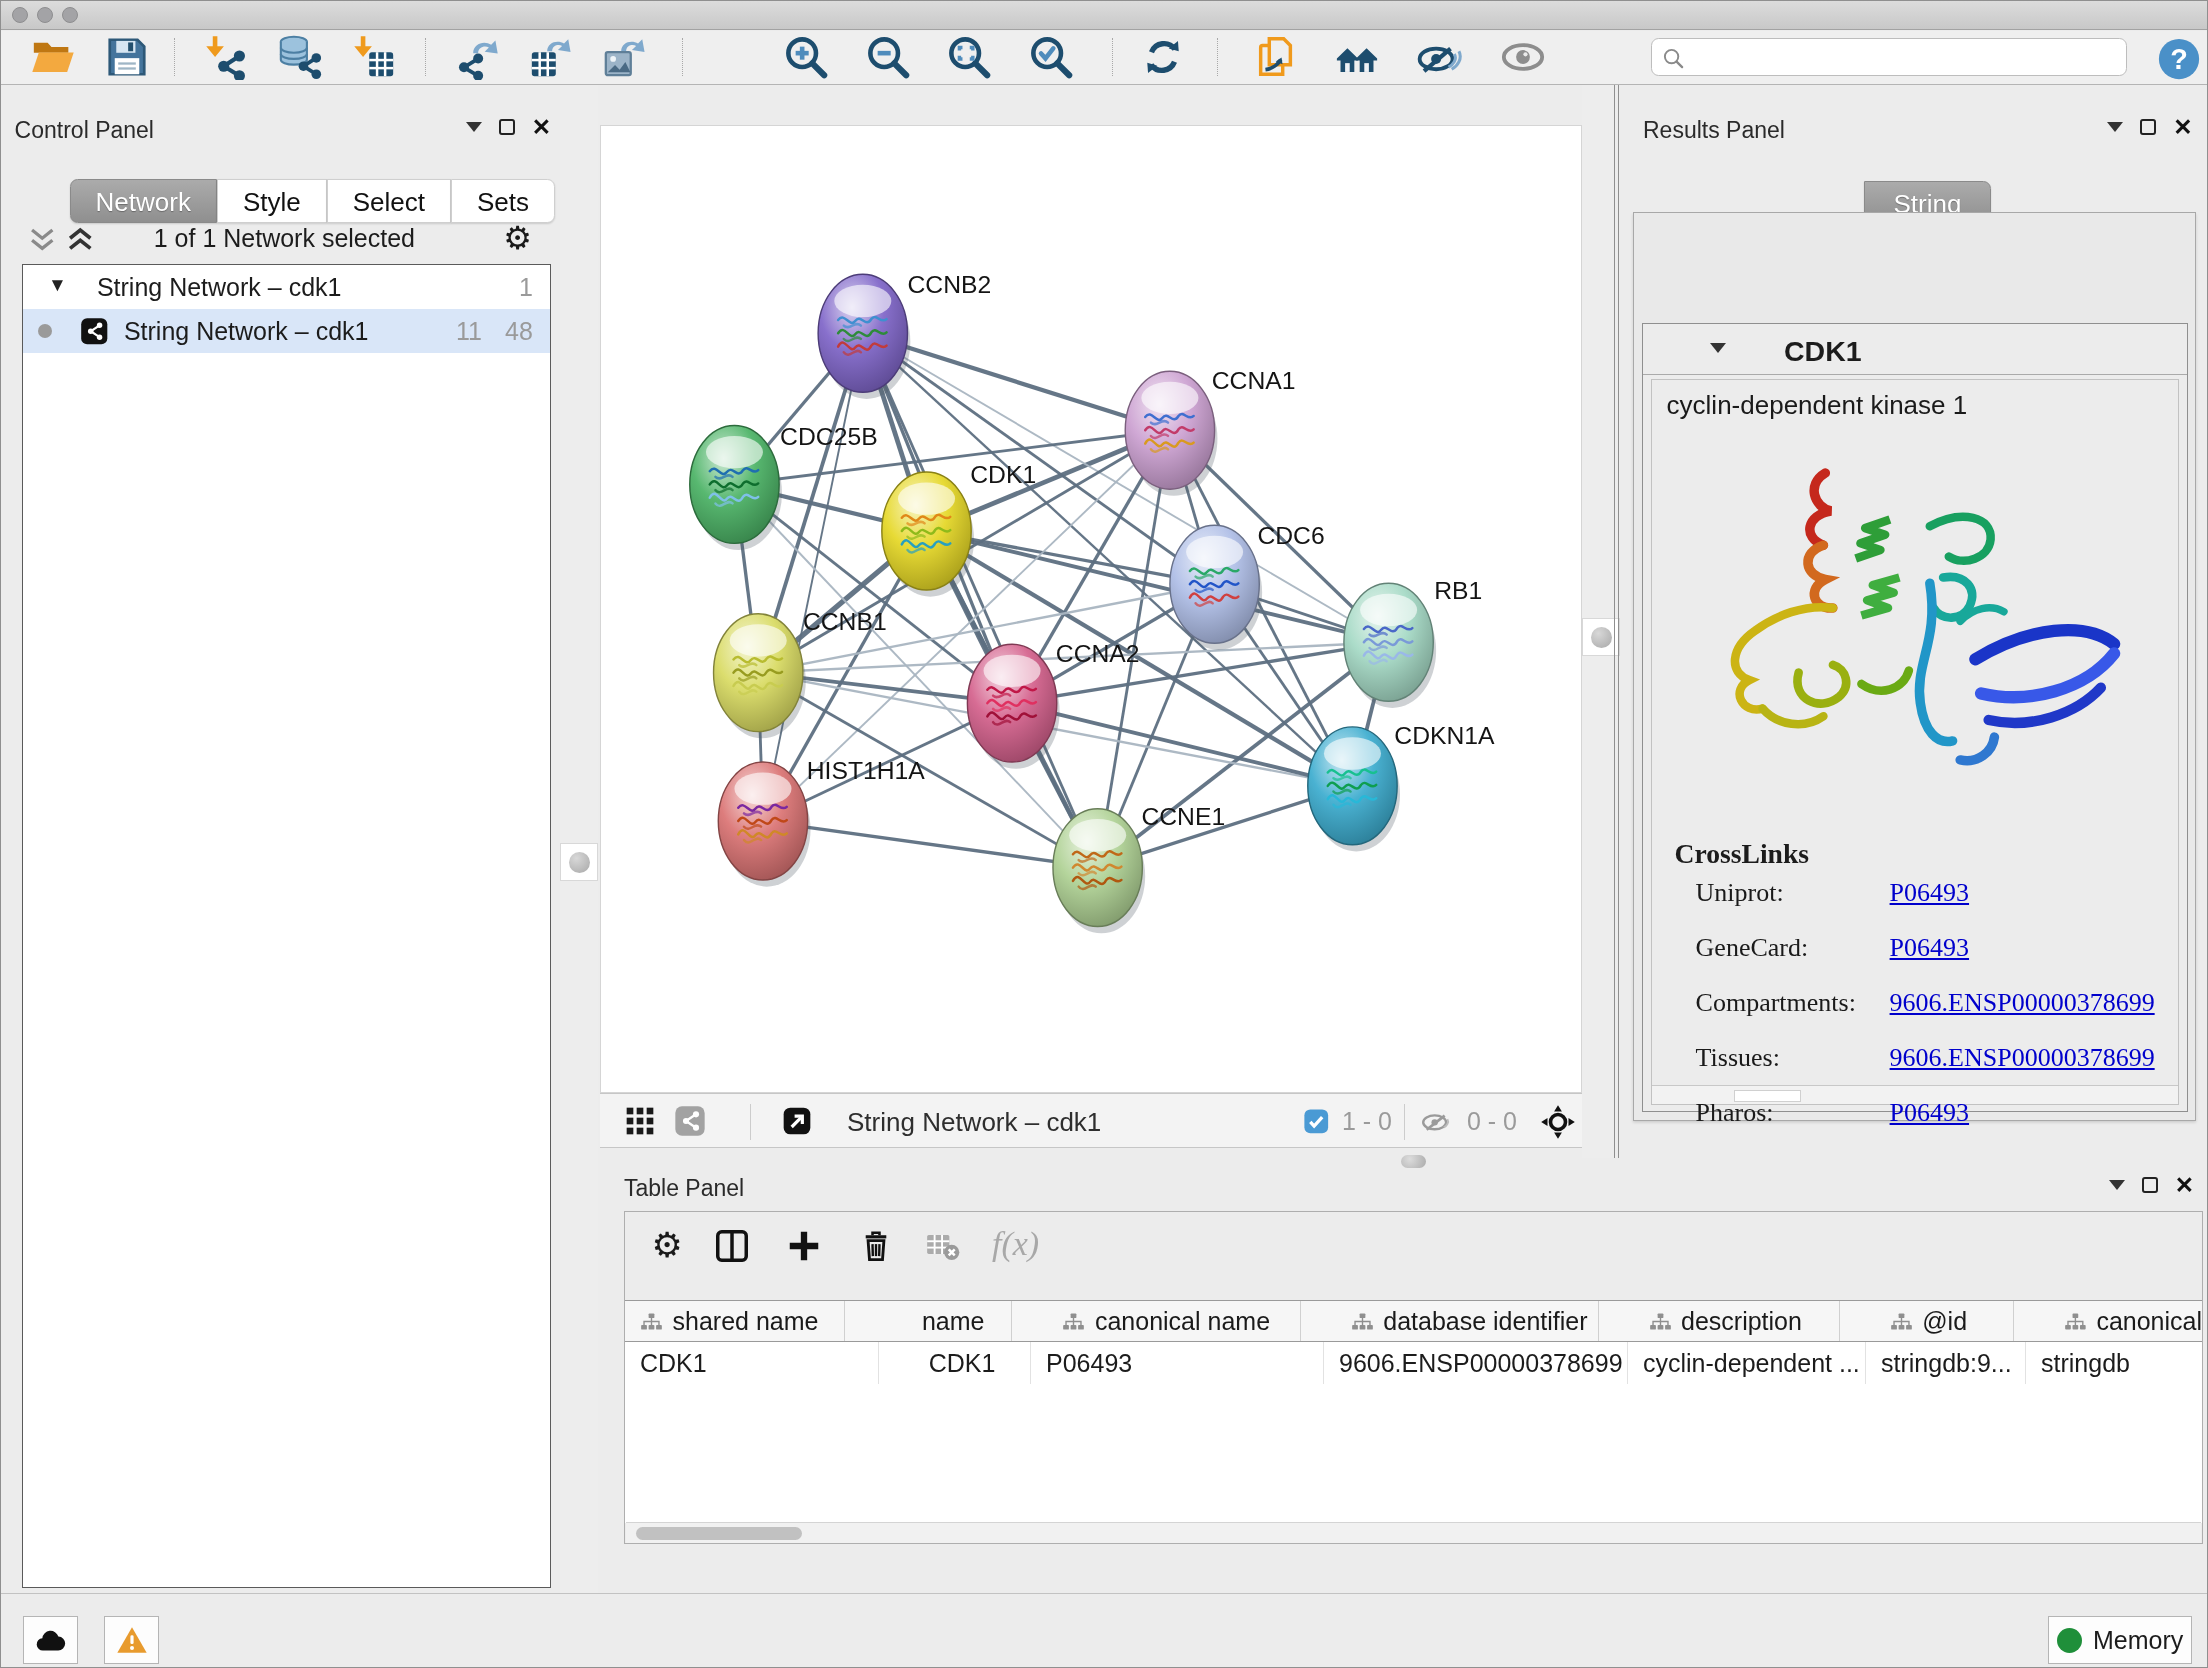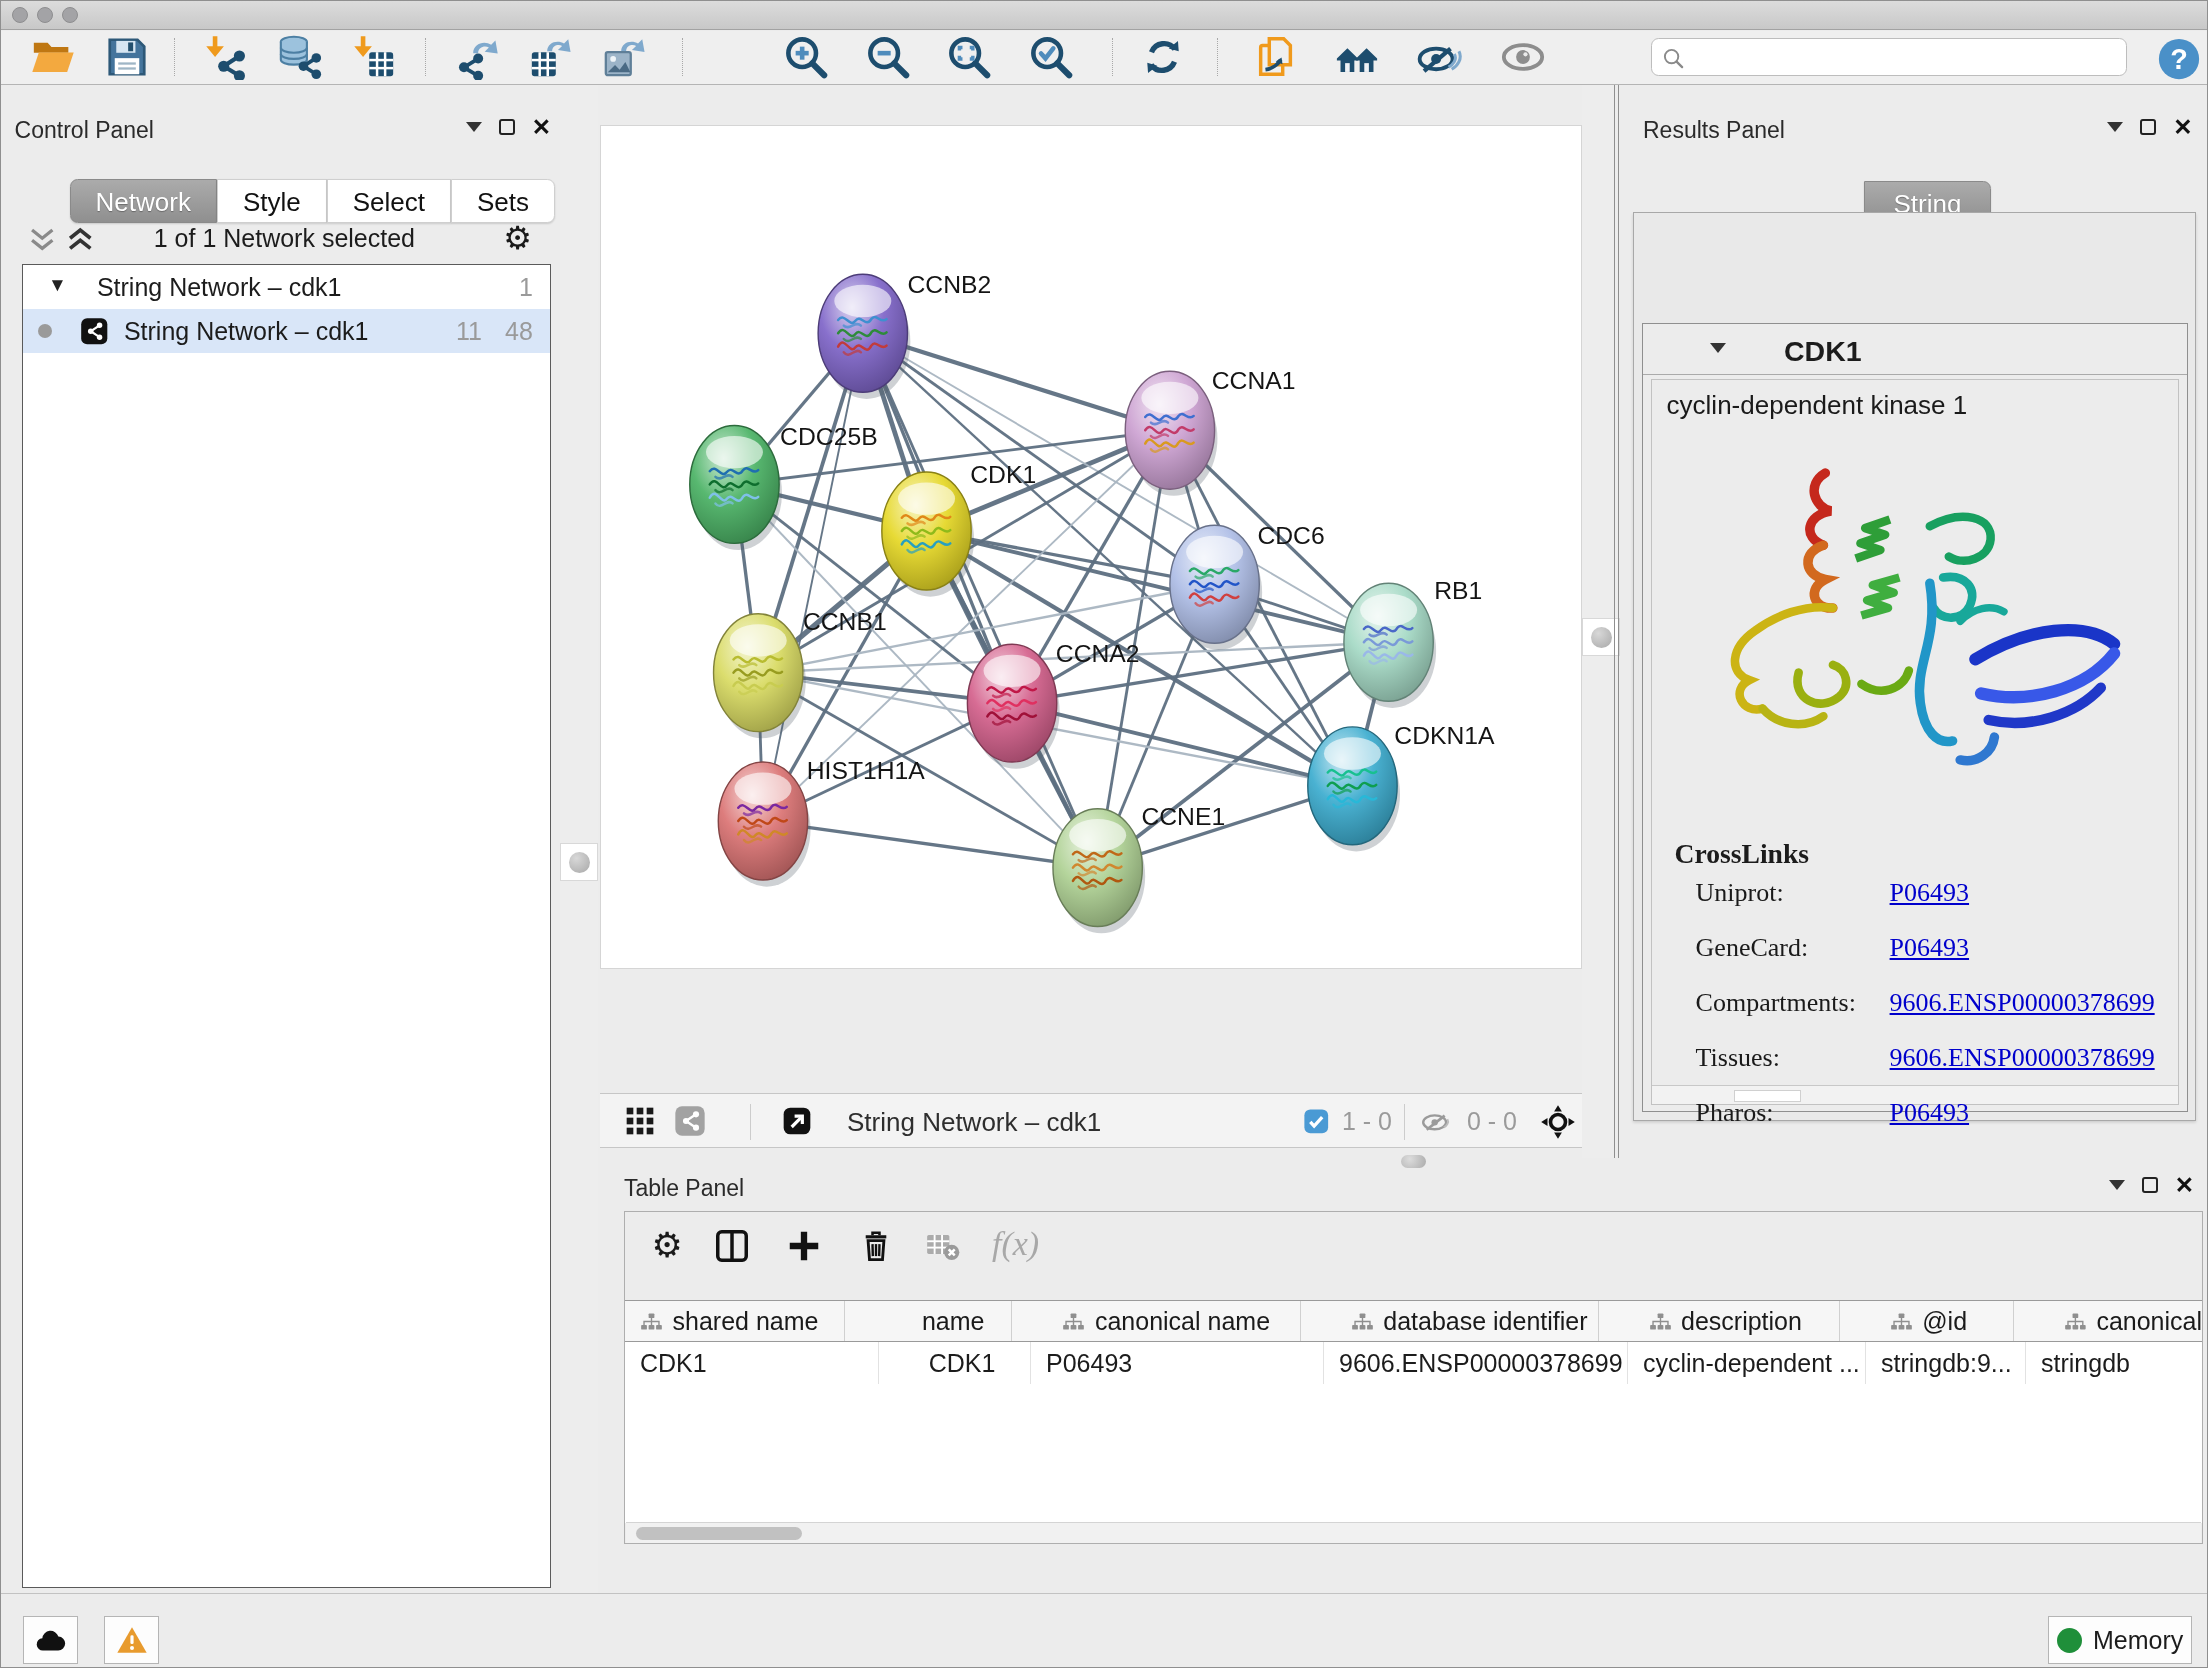--- a/index.html
+++ b/index.html
@@ -42,21 +42,21 @@
   .tree-row.selected { background:#d9e6f8; }
   .gray { color:#9a9a9a; }
   .gear { font-size:32px; color:#1a1a1a; cursor:pointer; line-height:32px; }
 
   
   .vsplit { top:84px; width:38px; height:1073px; background:#ededed; }
   .grip-btn { width:38px; height:38px; background:#fff; border:1px solid #d8d8d8; display:flex; align-items:center; justify-content:center; cursor:col-resize; }
   .grip-dot { width:21px; height:21px; border-radius:50%; background:radial-gradient(circle at 35% 30%, #d8d8d8, #a8a8a8); }
 
   
-  .canvas { left:599px; top:124px; width:982px; height:844px; background:#fff; border:1px solid #d5d5d5;text-align:center; }
+  .canvas { left:599px; top:124px; width:982px; height:968px; background:#fff; border:1px solid #d5d5d5;text-align:center; }
   .view-toolbar { left:599px; top:1092px; width:982px; height:55px; background:#f3f3f3; border-top:1px solid #c6c6c6; border-bottom:1px solid #c6c6c6; }
   .vt-icon { top:11.4px; width:32px; height:32px; cursor:pointer; }
   .vt-icon svg { width:100%; height:100%; }
   .vt-text { top:13.3px; font-size:26px; color:#2e2e2e; }
   .vt-count { top:13.3px; font-size:25px; color:#9a9a9a; }
   .vt-sep { top:9.5px; height:36px; border-left:1px solid #cccccc; }
   .hsplit { left:599px; top:1149px; width:1609px; height:23px; }
 
   
   .results-panel { left:1621px; top:84px; width:582px; height:1073px; }

